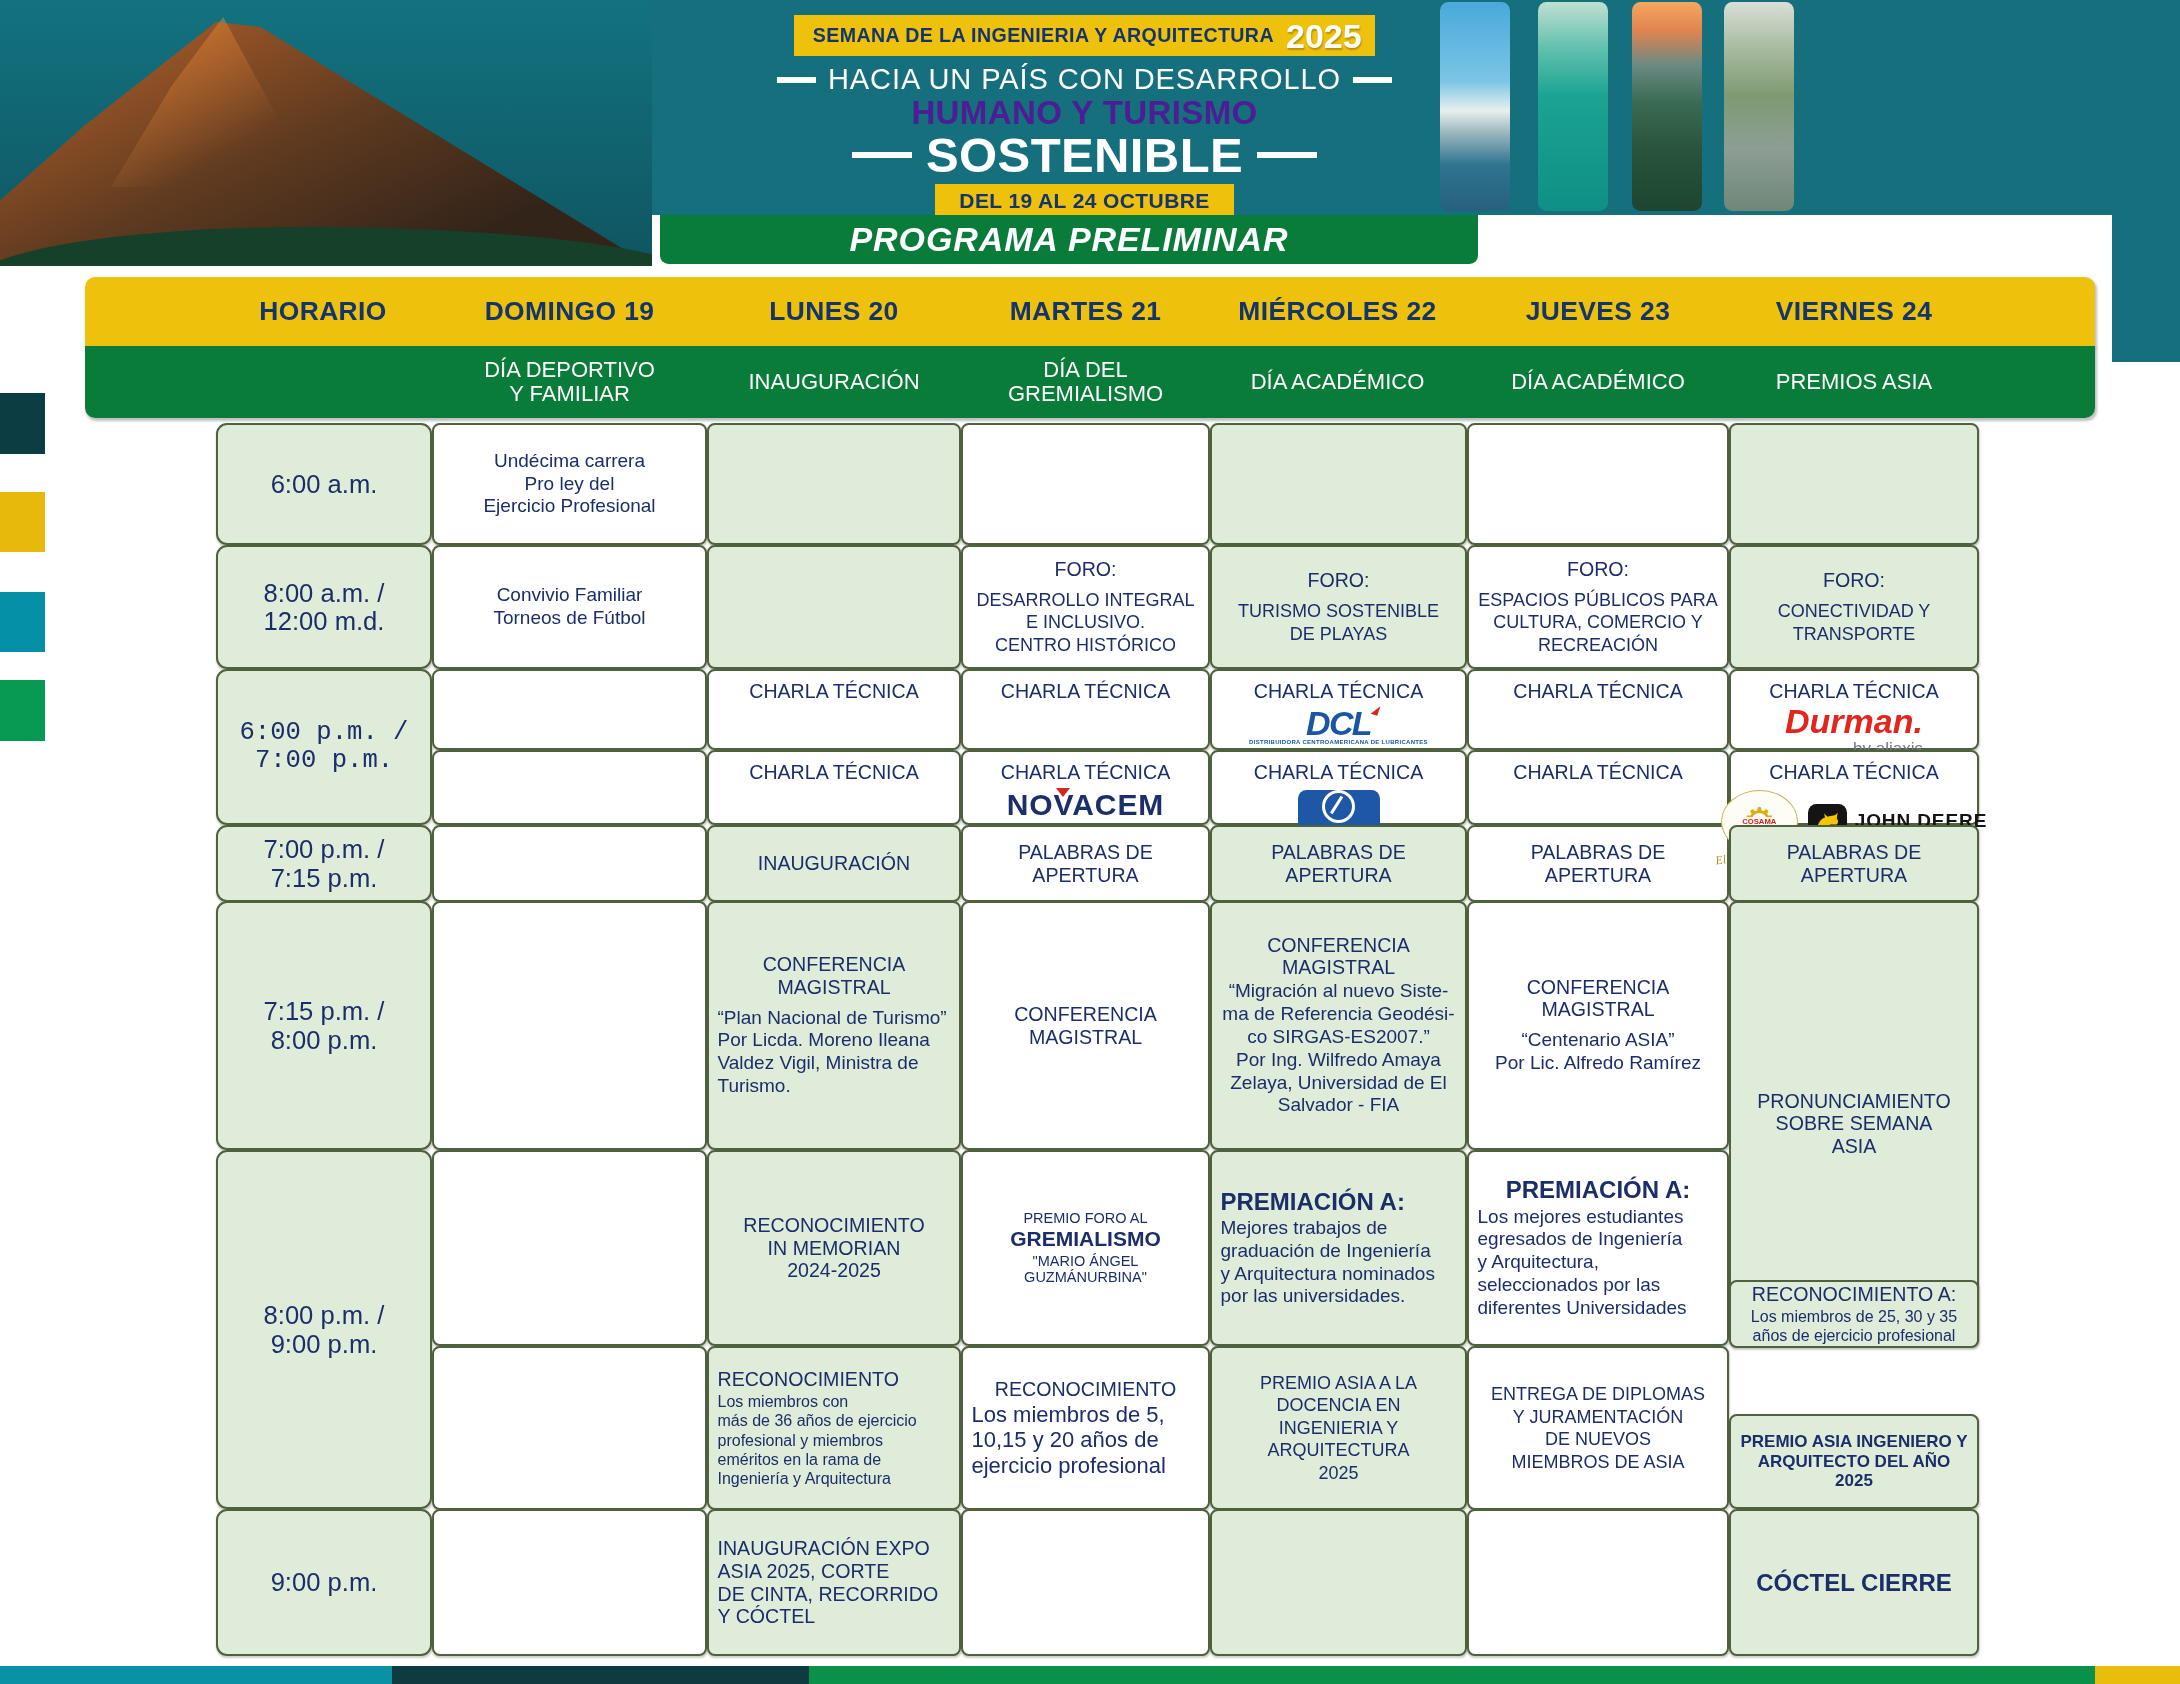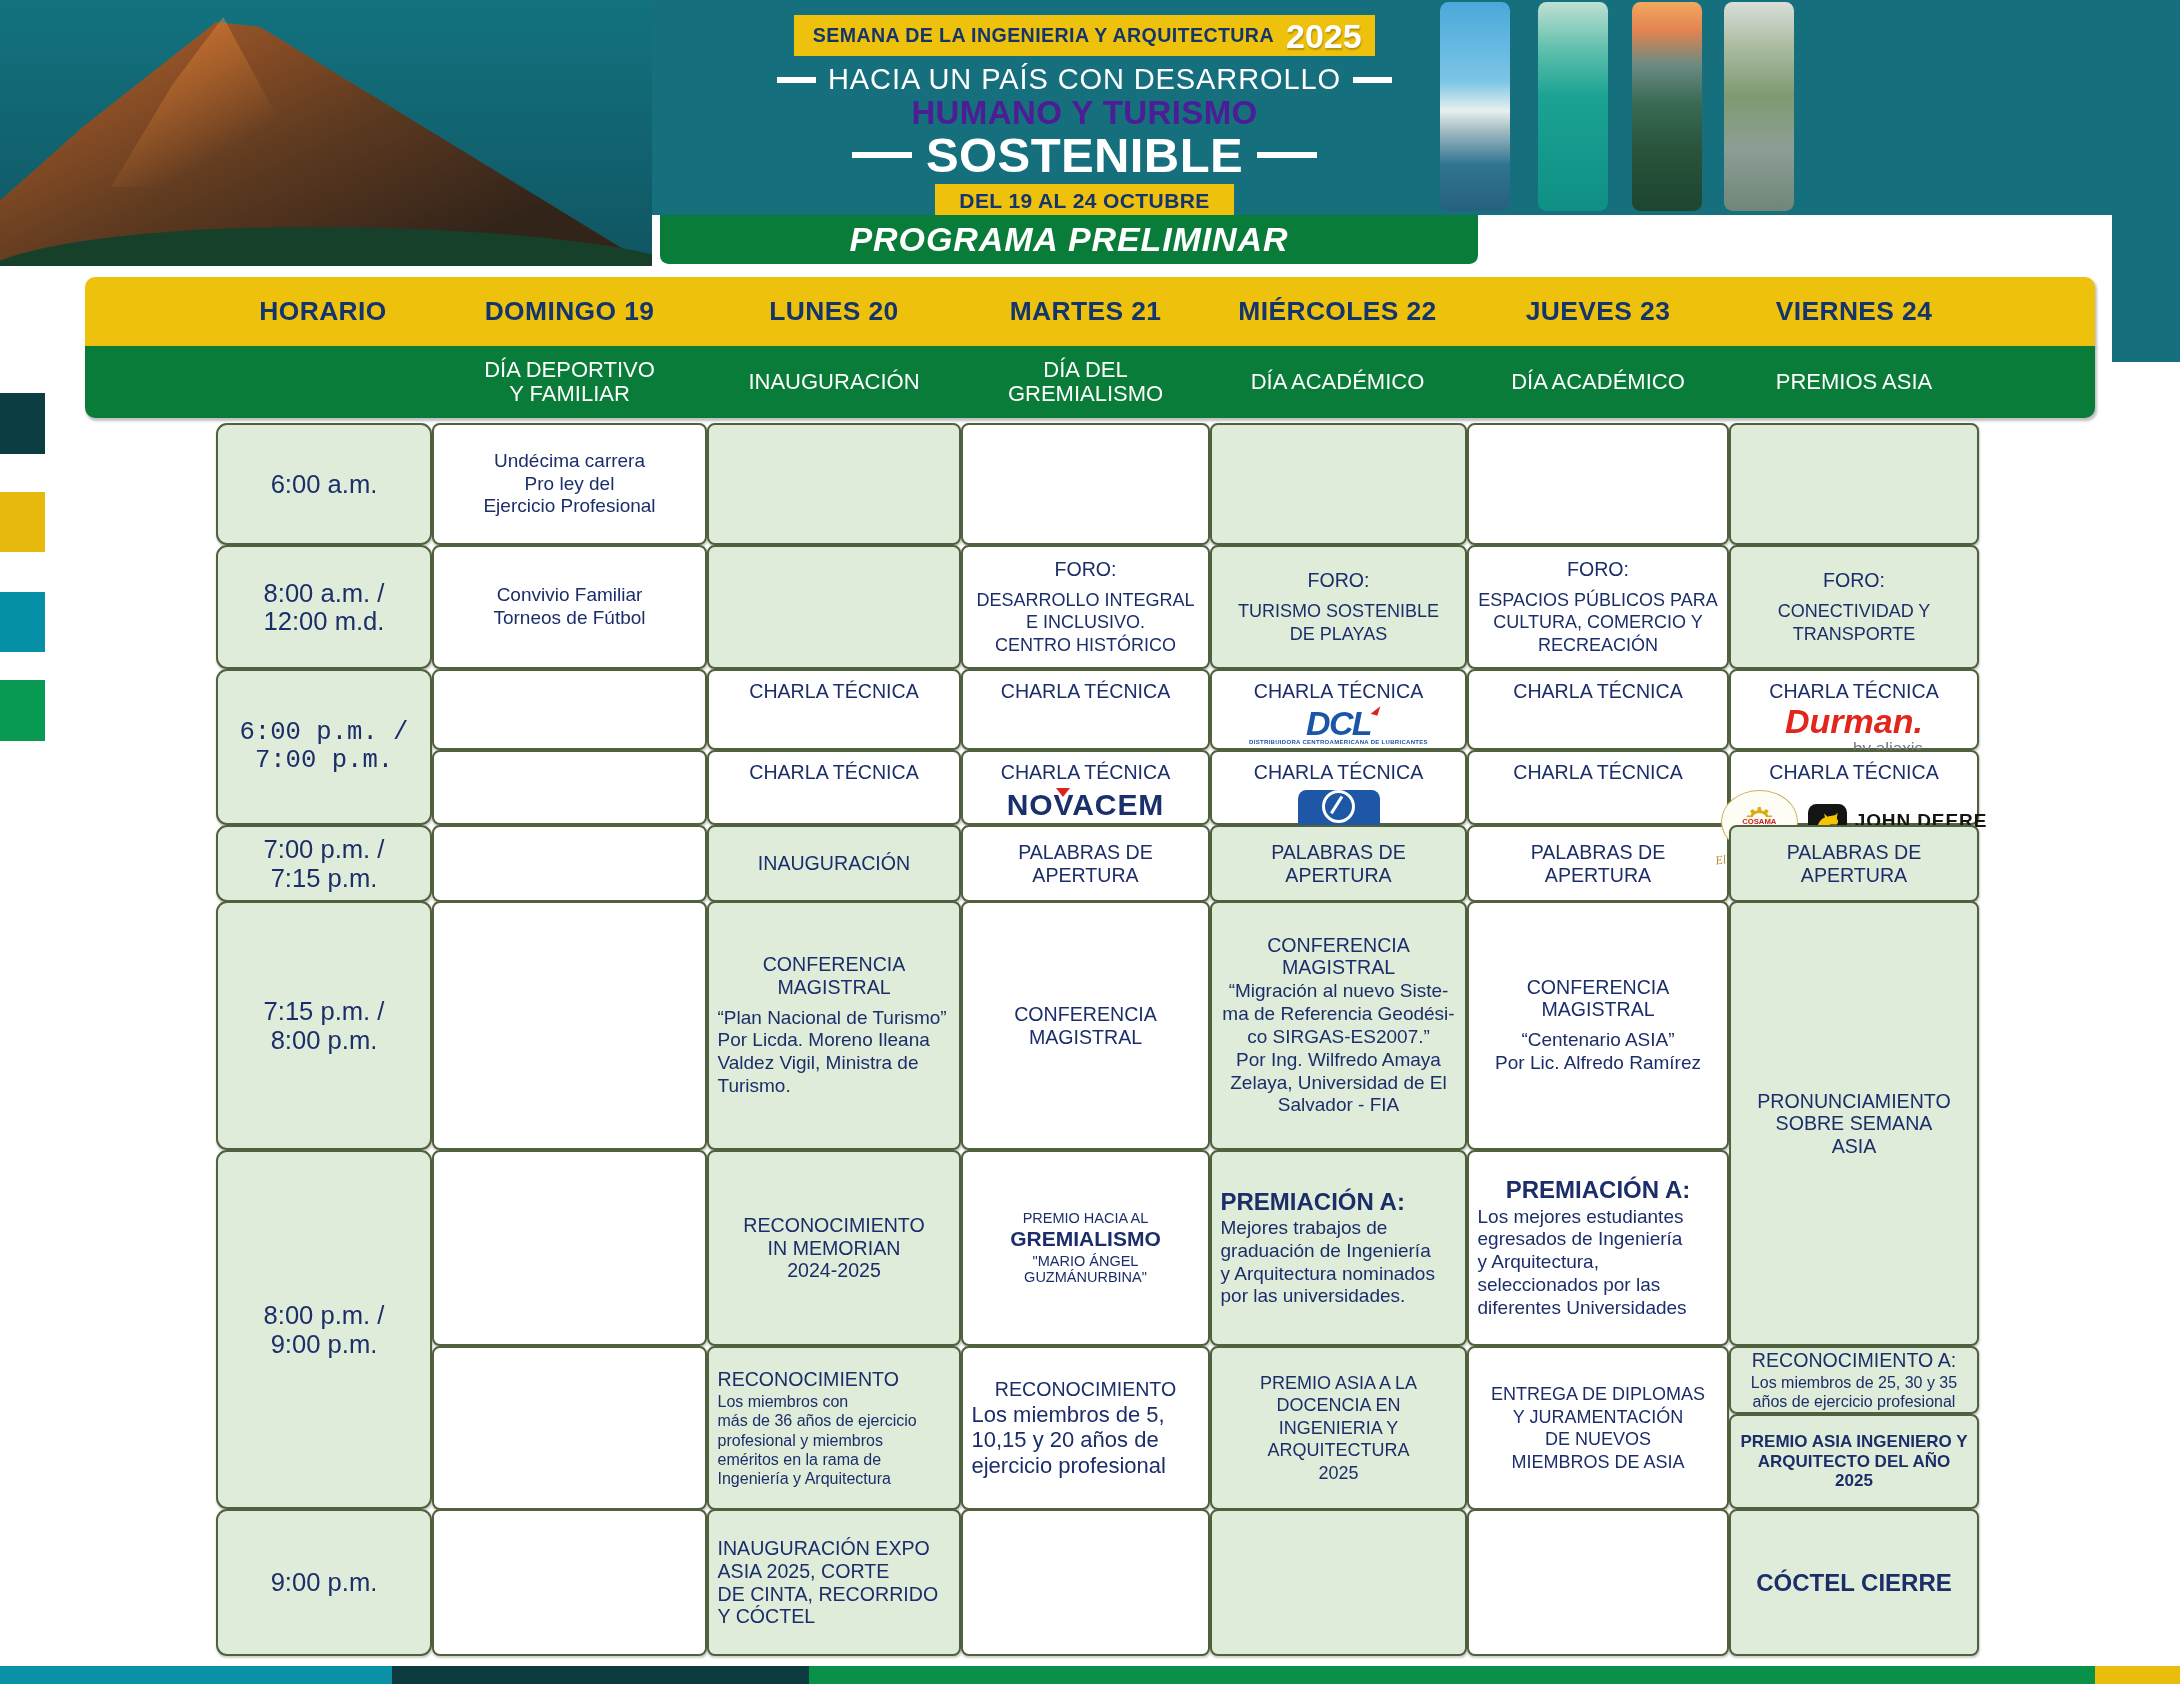--- a/index.html
+++ b/index.html
@@ -294,21 +294,21 @@
       </div>
       <div class="cell cell-w" style="left: 961px; top: 825px; width: 249px; height: 77px;">
         <div class="blk t-caps al-c">PALABRAS DE
 APERTURA</div>
       </div>
       <div class="cell cell-w" style="left: 961px; top: 901px; width: 249px; height: 249px;">
         <div class="blk t-caps al-c">CONFERENCIA
 MAGISTRAL</div>
       </div>
       <div class="cell cell-w" style="left: 961px; top: 1150px; width: 249px; height: 196px;">
-        <div class="blk t-xs al-c">PREMIO HACIA AL</div>
+        <div class="blk t-xs al-c">PREMIO FORO AL</div>
         <div class="blk t-gbold al-c">GREMIALISMO</div>
         <div class="blk t-xs al-c tight">"MARIO ÁNGEL GUZMÁNURBINA"</div>
       </div>
       <div class="cell cell-w" style="left: 961px; top: 1346px; width: 249px; height: 164px;">
         <div class="blk t-caps al-c">RECONOCIMIENTO</div>
         <div class="blk t-lg al-l tight">Los miembros  de 5,
 10,15 y 20 años de
 ejercicio profesional</div>
       </div>
       <div class="cell cell-w" style="left: 961px; top: 1509px; width: 249px; height: 147px;"></div>
@@ -432,21 +432,21 @@
       </div>
       <div class="cell cell-g" style="left: 1729px; top: 825px; width: 250px; height: 77px;">
         <div class="blk t-caps al-c">PALABRAS DE
 APERTURA</div>
       </div>
       <div class="cell cell-g" style="left: 1729px; top: 901px; width: 250px; height: 445px;">
         <div class="blk t-caps al-c">PRONUNCIAMIENTO
 SOBRE SEMANA
 ASIA</div>
       </div>
-      <div class="cell cell-g" style="left: 1729px; top: 1346px; width: 250px; height: 68px;">
+      <div class="cell cell-g" style="left: 1729px; top: 1280px; width: 250px; height: 68px;">
         <div class="blk t-caps al-c">RECONOCIMIENTO A:</div>
         <div class="blk t-sm al-c tight">Los miembros  de 25, 30 y 35
 años de ejercicio profesional</div>
       </div>
       <div class="cell cell-g" style="left: 1729px; top: 1414px; width: 250px; height: 95px;">
         <div class="blk t-psm al-c">PREMIO ASIA INGENIERO Y
 ARQUITECTO DEL AÑO 2025</div>
       </div>
       <div class="cell cell-g" style="left: 1729px; top: 1509px; width: 250px; height: 147px;">
         <div class="blk t-xl al-c">CÓCTEL CIERRE</div>

